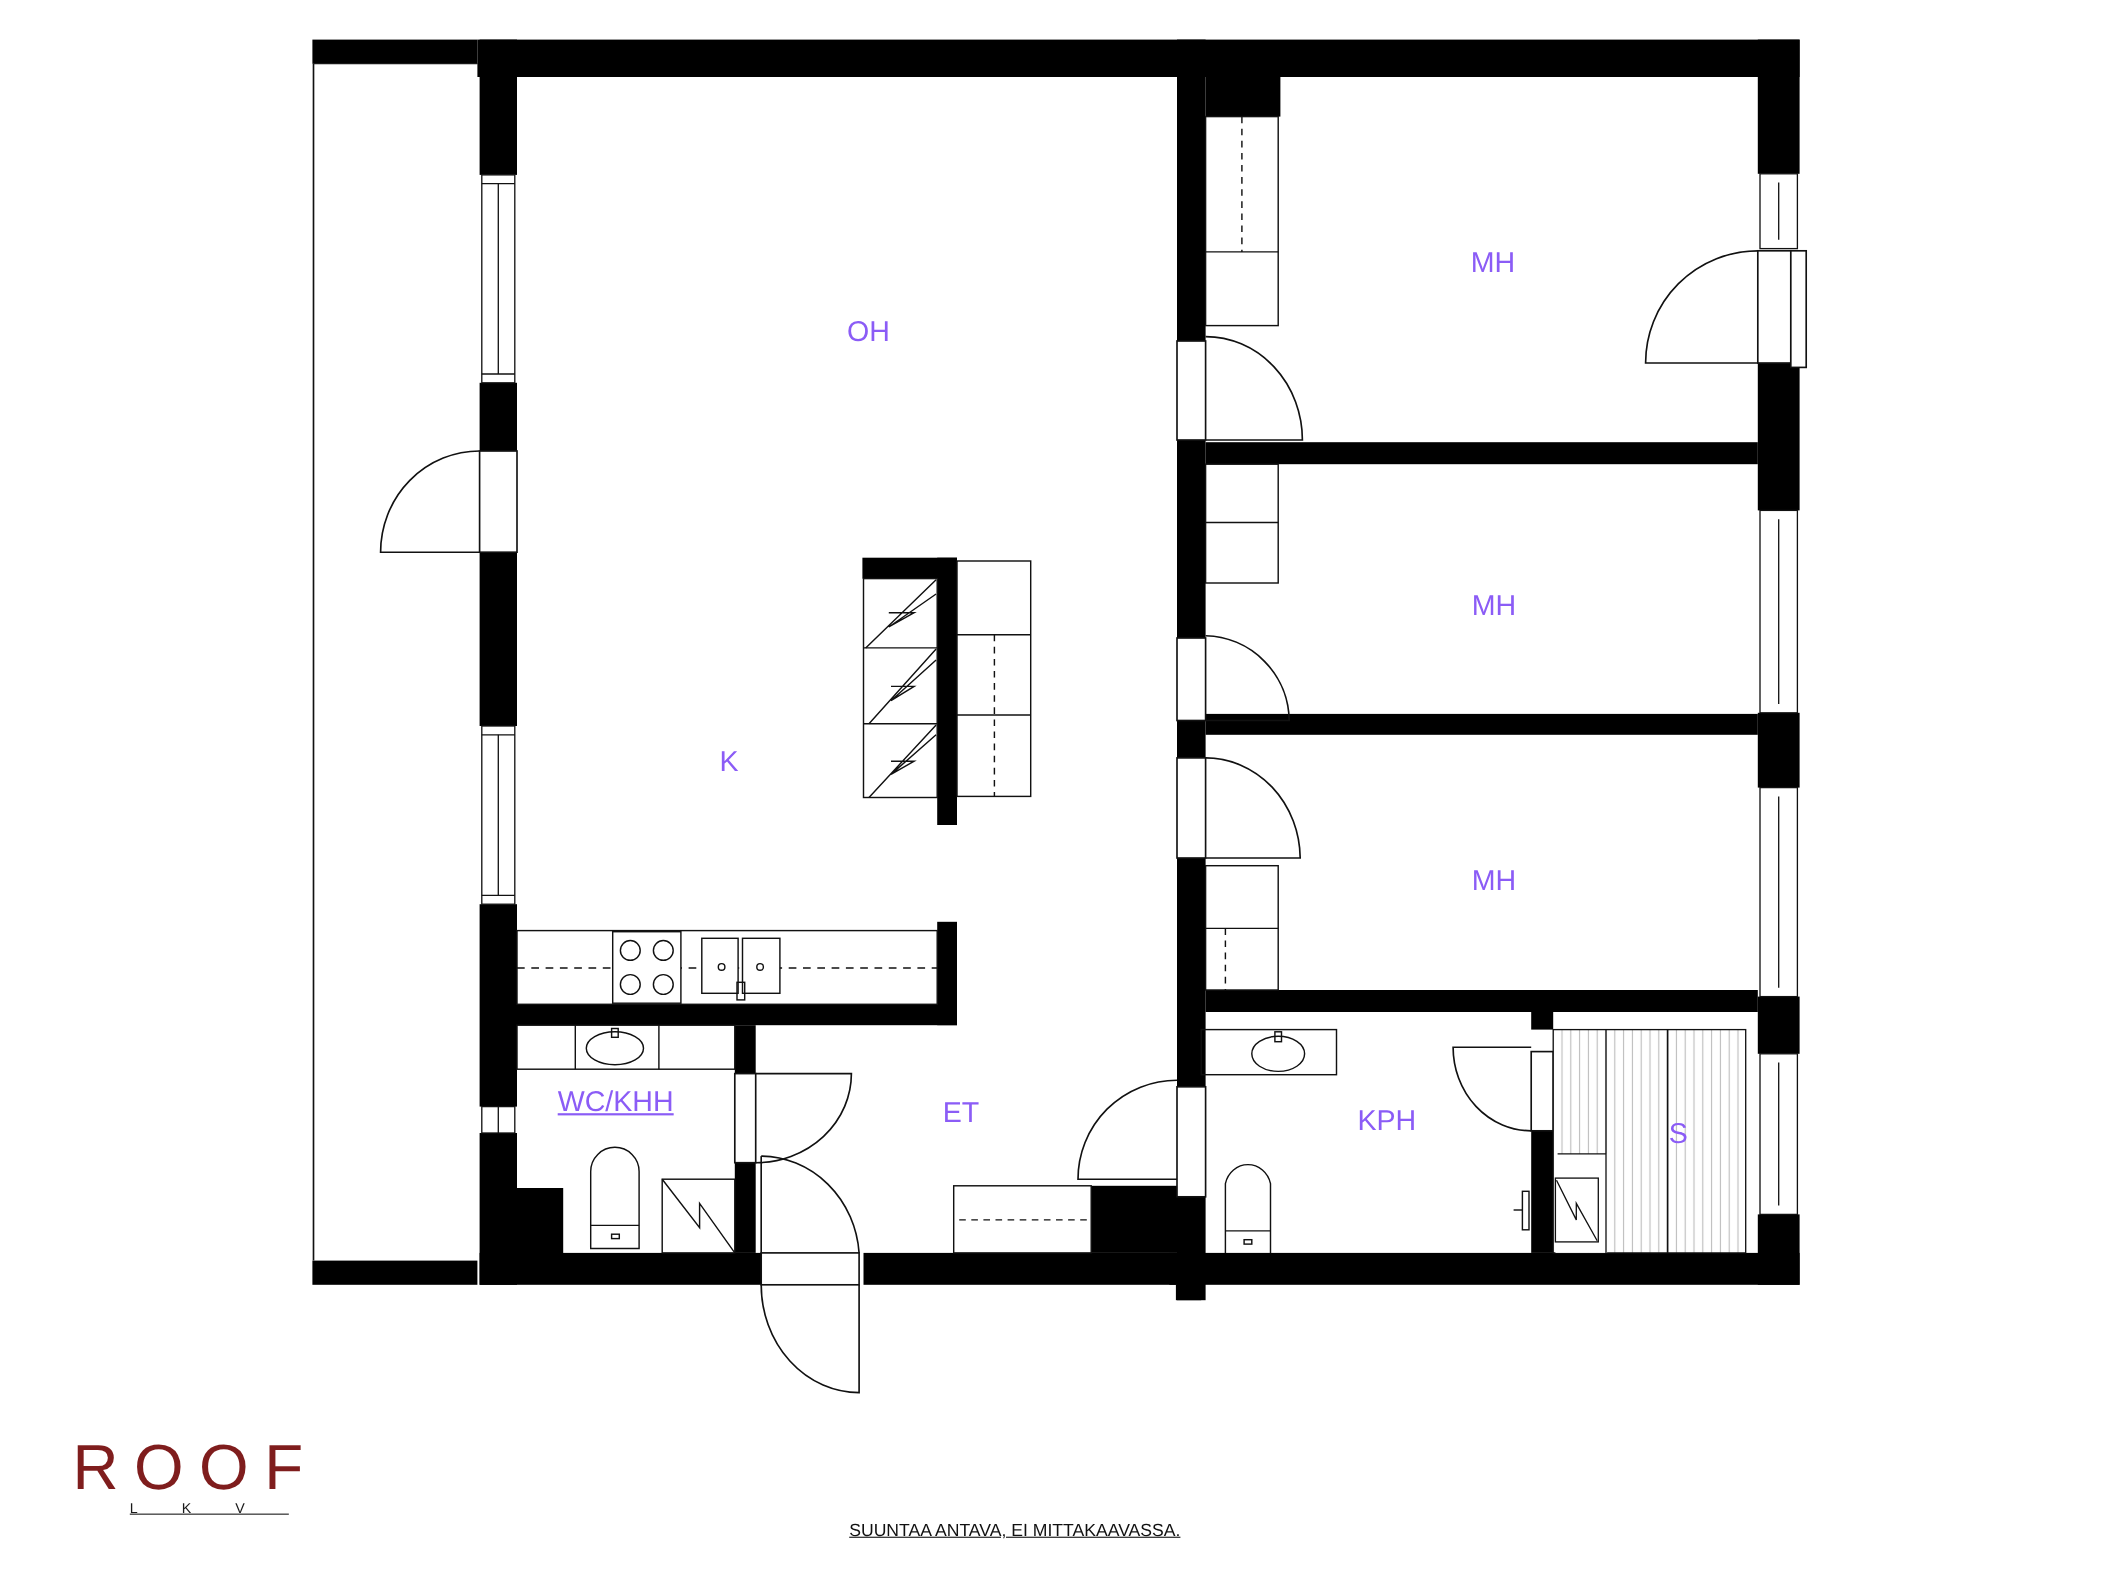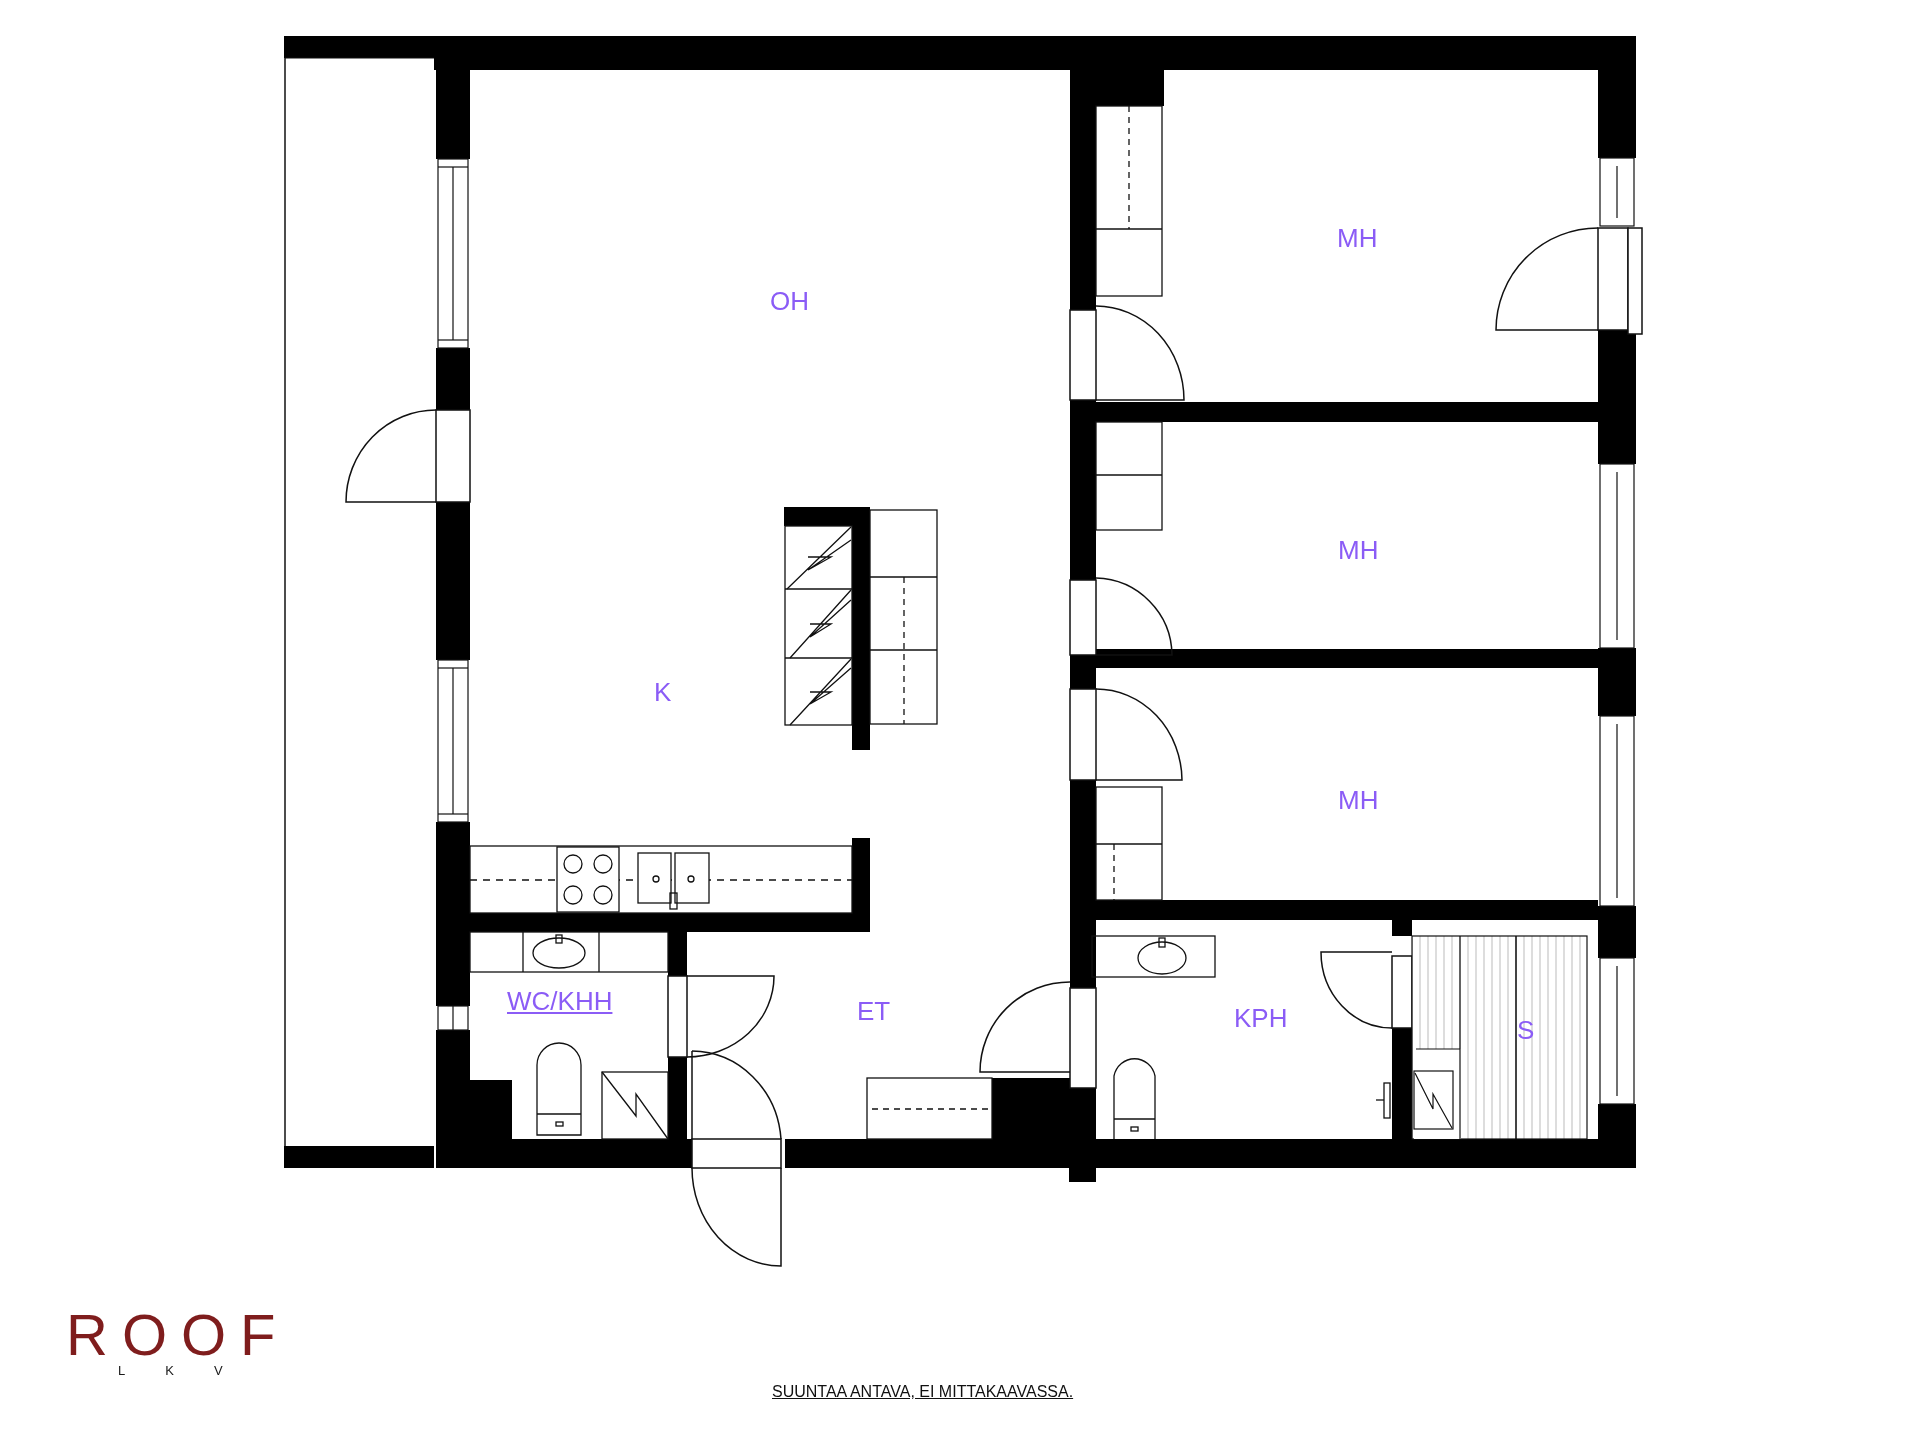--- a/index.html
+++ b/index.html
@@ -1,20 +1,20 @@
 <!DOCTYPE html>
 <html><head>
 <meta charset="utf-8">
 <style>
   html,body{margin:0;padding:0;background:#fff;}
   body{width:1920px;height:1440px;position:relative;overflow:hidden;font-family:"Liberation Sans","DejaVu Sans",sans-serif;color:#111;}
   .plan{position:absolute;left:0;top:0;width:1920px;height:1440px;}
   .lbl{position:absolute;font-size:26px;line-height:26px;color:#8b5cf6;white-space:nowrap;}
   .logo{position:absolute;left:66px;top:1306px;font-size:58px;letter-spacing:14px;font-weight:400;line-height:58px;color:#7f1d1d;}
-  .logo-sub{position:absolute;left:118px;top:1364px;font-size:13px;letter-spacing:40px;line-height:14px;color:#1a1a1a;}
+  .logo-sub{position:absolute;left:118px;top:1364px;font-size:13px;letter-spacing:40px;line-height:14px;color:#1a1a1a;text-decoration:underline;}
   .caption{position:absolute;left:772px;top:1383px;font-size:16px;line-height:18px;color:#111;text-decoration:underline;}
 </style>
 </head>
 <body>
 
 <div class="plan">
 <svg width="1920" height="1440" viewBox="0 0 1920 1440" xmlns="http://www.w3.org/2000/svg">
   <defs>
     <pattern id="slats" width="8" height="10" patternUnits="userSpaceOnUse">
       <rect width="8" height="10" fill="#fff"></rect>

